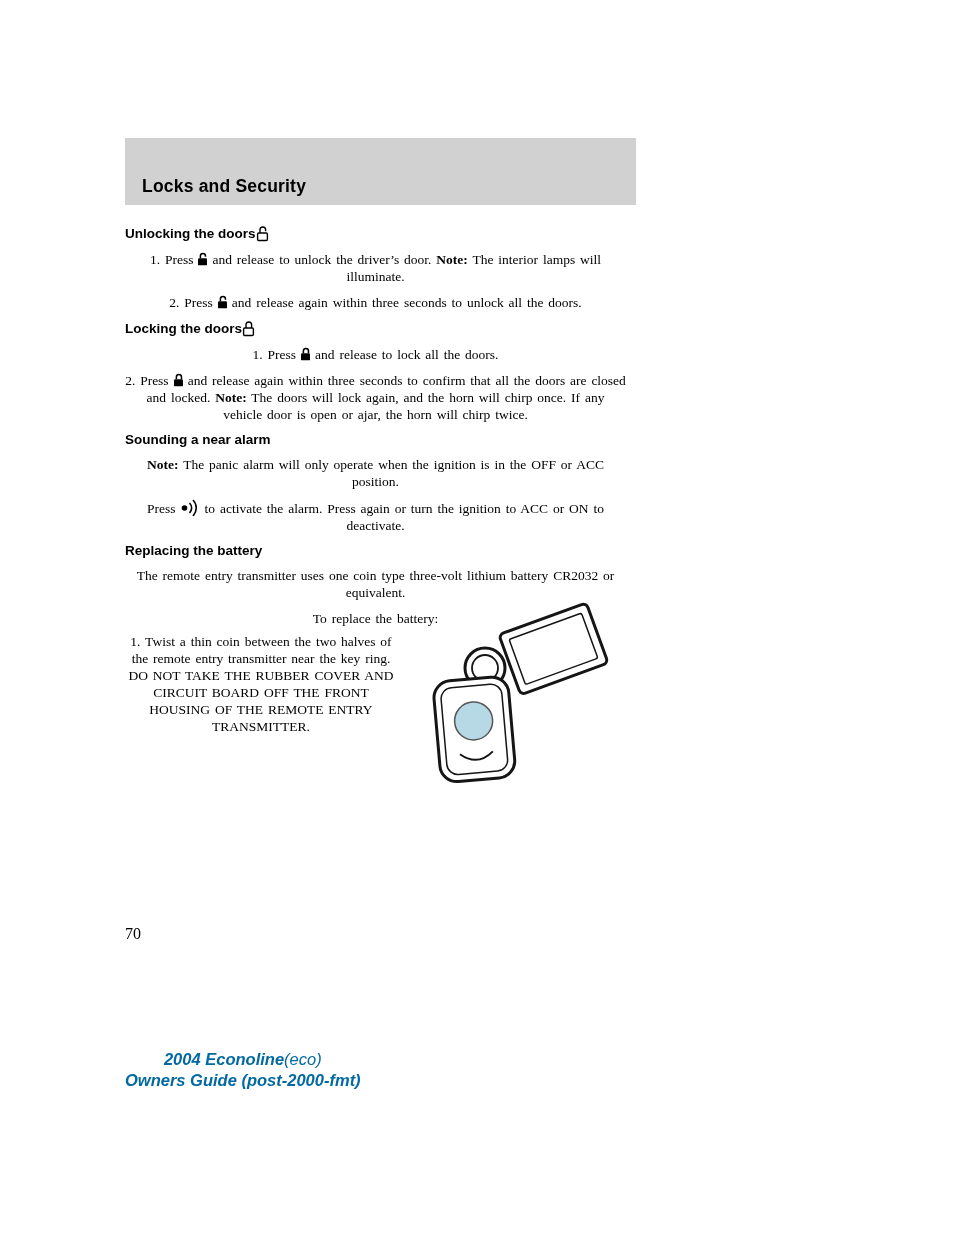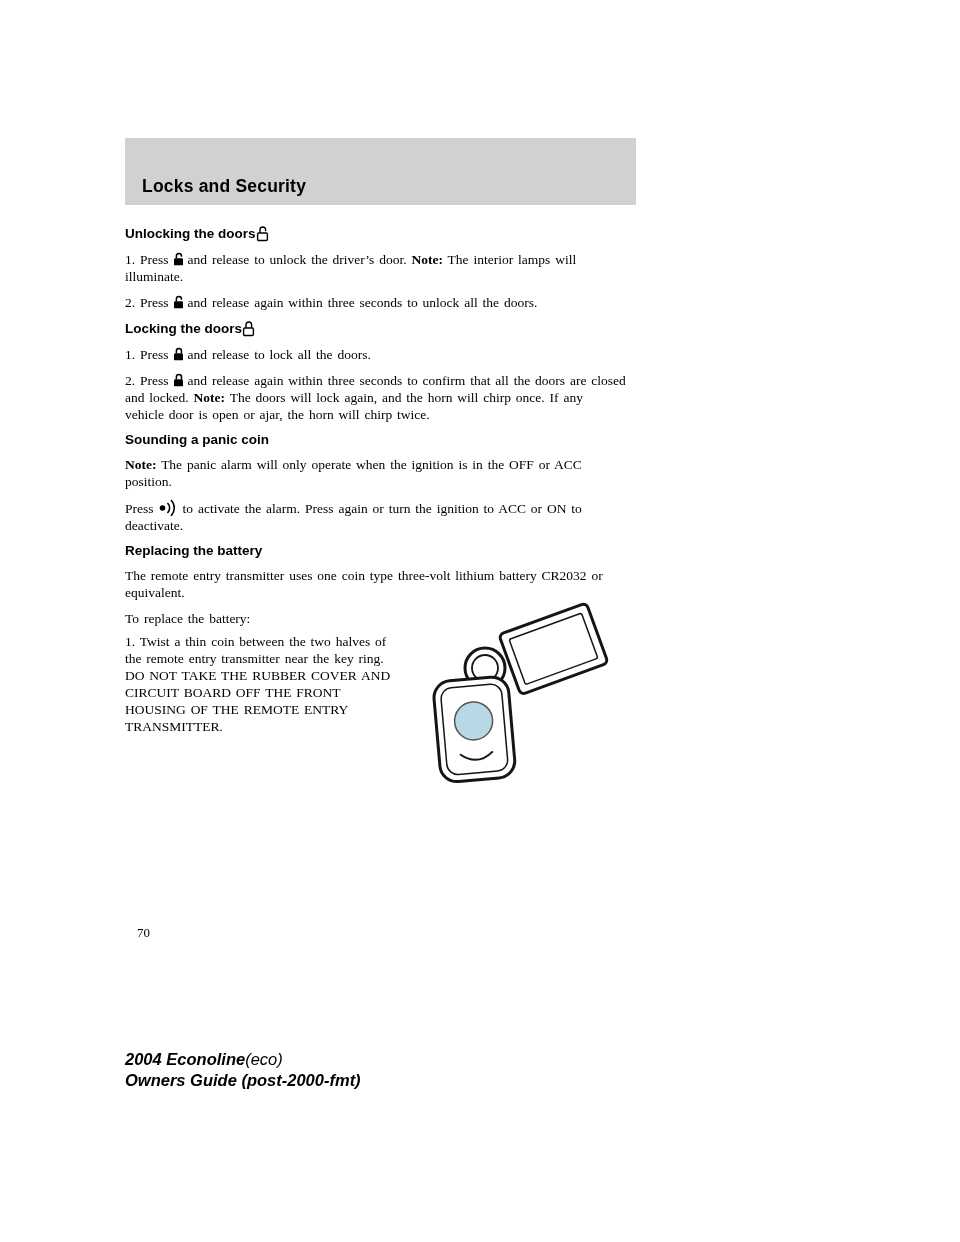--- a/index.html
+++ b/index.html
@@ -5,20 +5,21 @@
   * { box-sizing: border-box; }
   html, body { margin: 0; padding: 0; background: #ffffff; }
   .page {
     position: relative;
     width: 960px;
     height: 1118px;
     background: #ffffff;
     overflow: hidden;
     font-family: "Liberation Serif", serif;
     color: #000;
+    text-align: center;
   }
   .content {
     position: absolute;
     left: 125px;
     top: 138px;
     width: 511px;
   }
   .header-bar {
     height: 67px;
     background: #d1d1d1;
@@ -49,33 +50,33 @@
   }
   .body .bold { font-weight: bold; }
   .inline-icon { display: inline-block; vertical-align: -3px; margin: 0 4px; line-height: 0; }
   .h-icon { display: inline-block; line-height: 0; }
   .tight { margin-bottom: 6px; }
   .battery-step-row { position: relative; min-height: 190px; }
   .narrow { width: 272px; }
   .fob-figure { position: absolute; left: 300px; top: -32px; line-height: 0; }
   .page-number {
     position: absolute;
-    left: 137px;
+    left: 125px;
     top: 925px;
-    font-size: 13px;
+    font-size: 16px;
   }
   .footer {
     position: absolute;
     left: 125px;
     top: 1049px;
     font-family: "Liberation Sans", sans-serif;
     font-style: italic;
     font-size: 16.5px;
     line-height: 21px;
-    color: #000000;
+    color: #0369a1;
   }
   .f-bold { font-weight: bold; }
   .f-light { font-weight: normal; }
   .watermark {
     position: absolute;
     right: 14px;
     top: 1205px;
     font-family: "Liberation Sans", sans-serif;
     font-size: 21px;
     color: #0f172a;
@@ -138,21 +139,21 @@
     <p class="body">
       <span>2. Press</span><span class="inline-icon"><svg width="11" height="15" viewBox="0 0 13 17">
             <path d="M4 7 V4.5 a3 3 0 0 1 6 0 V7" fill="none" stroke="#000" stroke-width="1.8"></path>
             <rect x="1.2" y="7" width="10.6" height="8.4" rx="1.4" fill="#000"></rect>
           </svg></span><span>and release again within three seconds to confirm that all the doors are closed and locked.</span>
       <span class="bold">Note:</span>
       <span>The doors will lock again, and the horn will chirp once. If any vehicle door is open or ajar, the horn will chirp twice.</span>
     </p>
 
     <div class="heading">
-      <span>Sounding a panic coin</span>
+      <span>Sounding a near alarm</span>
     </div>
 
     <p class="body">
       <span class="bold">Note:</span>
       <span>The panic alarm will only operate when the ignition is in the OFF or ACC position.</span>
     </p>
 
     <p class="body">
       <span>Press</span><span class="inline-icon"><svg width="21" height="17" viewBox="0 0 21 17">
             <circle cx="4.5" cy="9" r="2.8" fill="#000"></circle>

